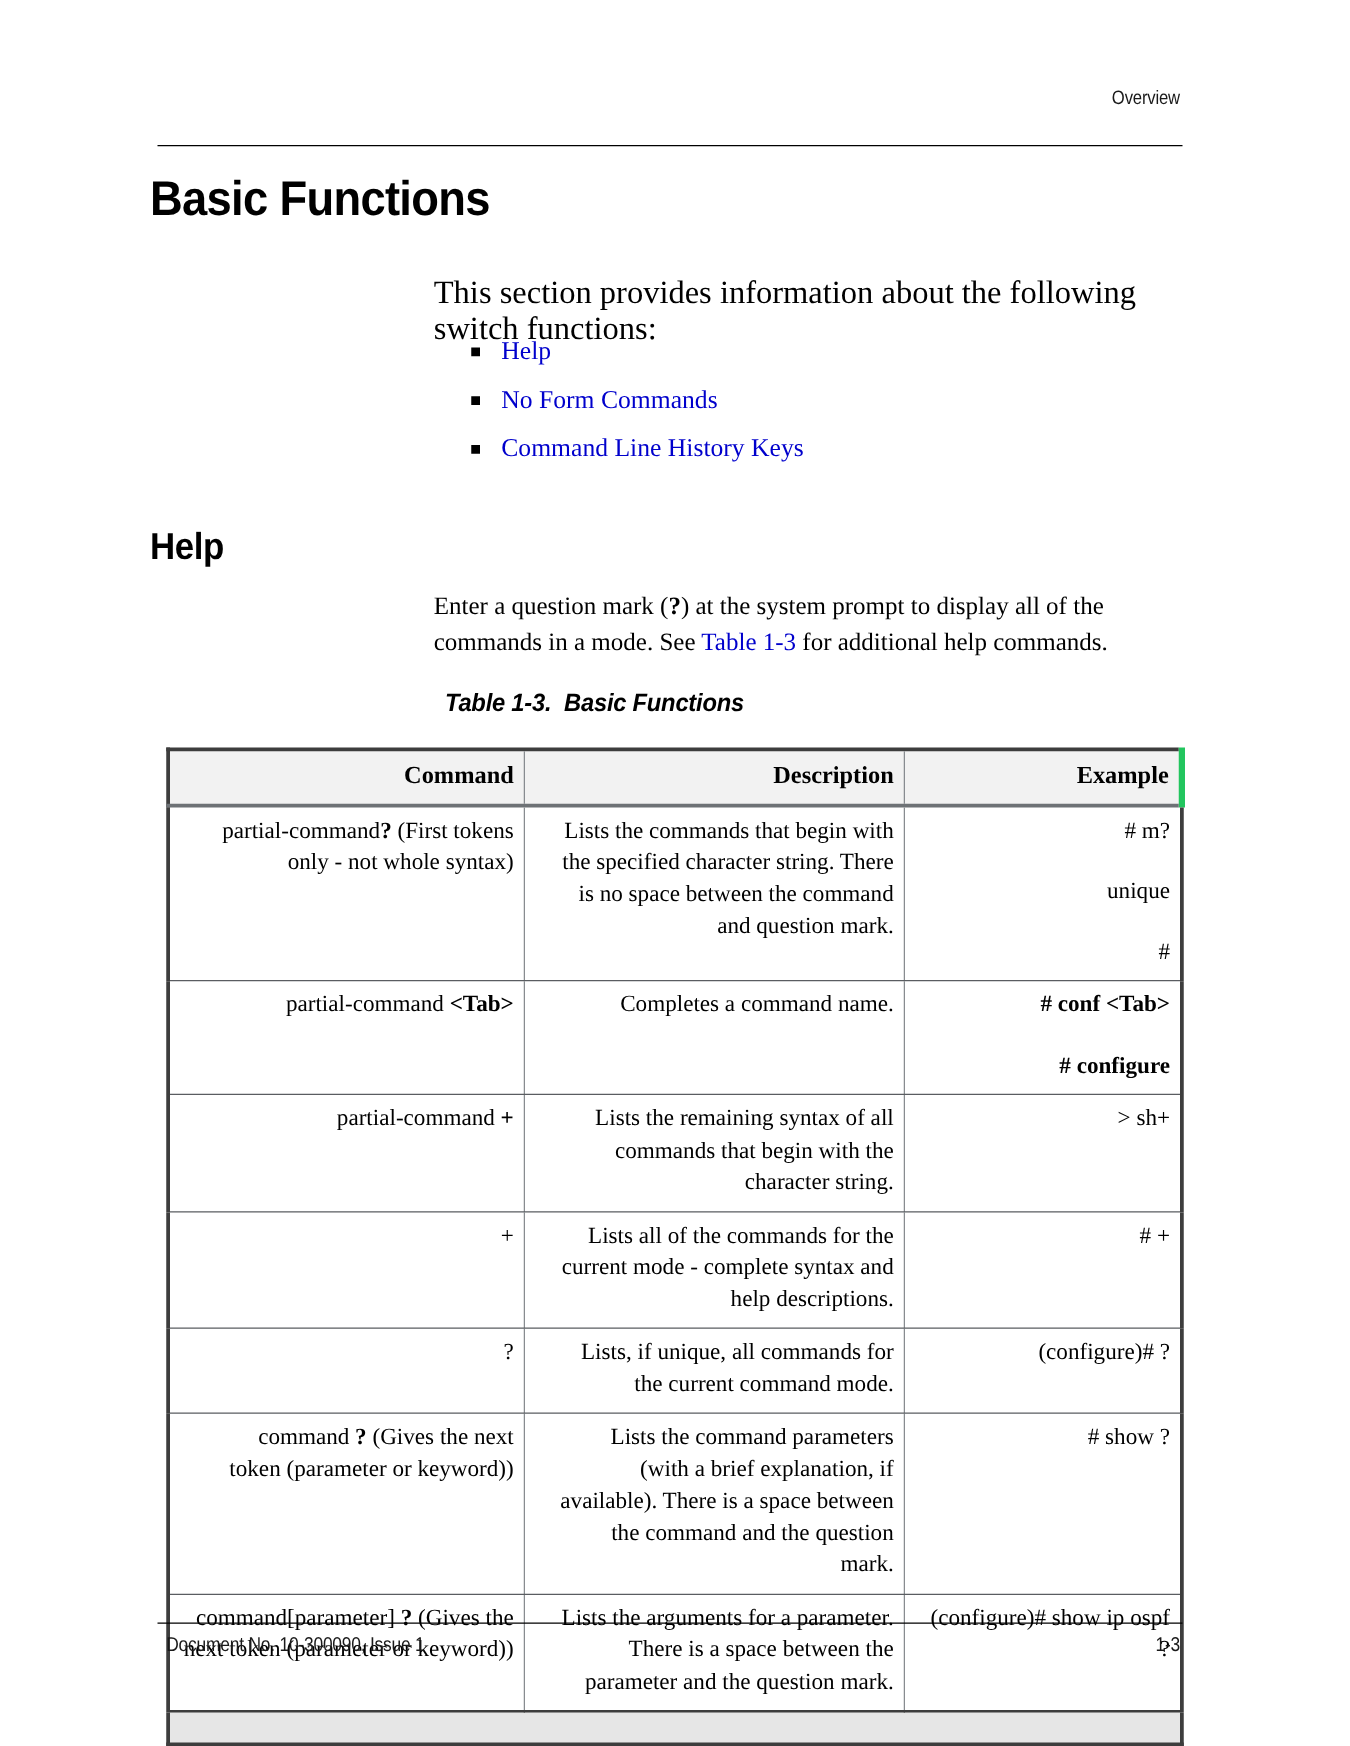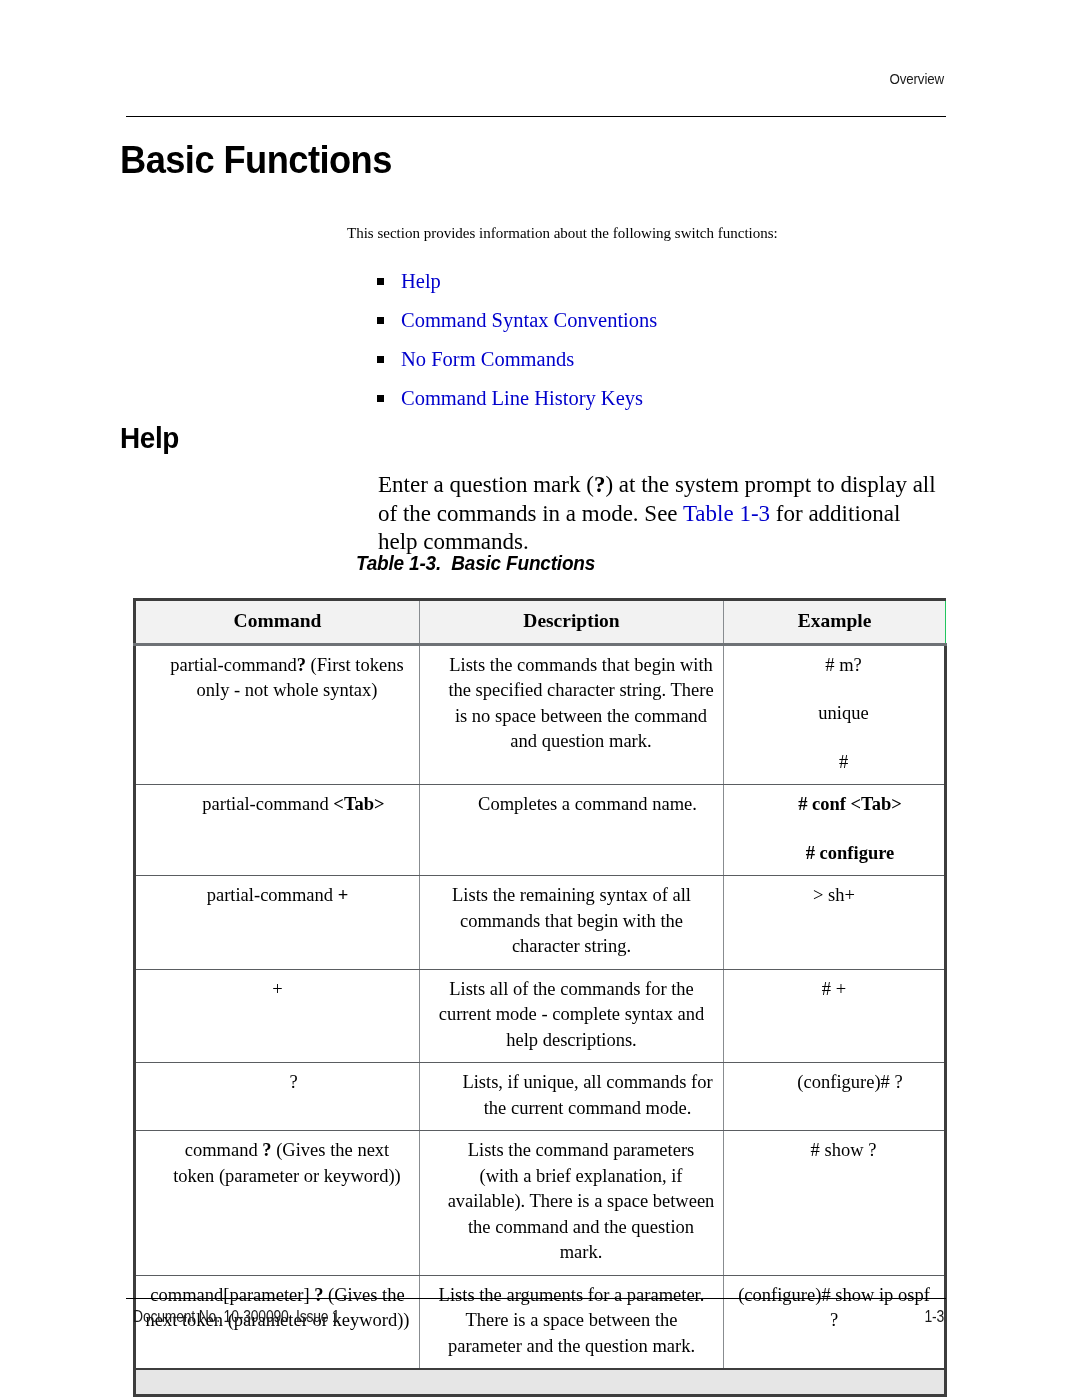--- a/index.html
+++ b/index.html
@@ -71,21 +71,21 @@
     transform: scaleX(0.93);
     transform-origin: 0 50%;
   }
 
   
   .intro-para {
     position: absolute;
     left: 347px;
     top: 207px;
     width: 600px;
-    font-size: 15px;
+    font-size: 26px;
     line-height: 29px;
   }
 
   .bullet-list {
     position: absolute;
     left: 377px;
     top: 255px;
     width: 560px;
   }
   .bullet-item {
@@ -106,23 +106,22 @@
   .xlink {
     color: #0000cc;
     text-decoration: none;
   }
 
   .help-para {
     position: absolute;
     left: 347px;
     top: 459px;
     width: 560px;
-    font-size: 23px;
+    font-size: 20px;
     line-height: 28.5px;
-    margin-left: 31px;
   }
 
   .table-caption {
     position: absolute;
     left: 356px;
     top: 540px;
     font-family: "Liberation Sans", "DejaVu Sans", sans-serif;
     font-weight: bold;
     font-style: italic;
     font-size: 20px;
@@ -144,38 +143,38 @@
     table-layout: fixed;
     font-size: 18.5px;
   }
   table.cmd-table col.c1 { width: 285px; }
   table.cmd-table col.c2 { width: 304px; }
   table.cmd-table col.c3 { width: 222px; }
 
   table.cmd-table th,
   table.cmd-table td {
     vertical-align: top;
-    text-align: center;
+    text-align: right;
     padding: 7px 8px 9px 8px;
     line-height: 25.5px;
     border-left: 1px solid #888c90;
     border-right: 1px solid #888c90;
   }
 
   thead th {
     background: #f2f2f2;
     font-weight: bold;
     font-size: 19.5px;
     padding-top: 6px;
     padding-bottom: 8px;
     border-top: 3px solid #3d3d3d;
     border-bottom: 3px solid #6e7276;
   }
   thead th:first-child { border-left: 3px solid #3d3d3d; }
-  thead th:last-child  { border-right: 1px solid #22c55e; }
+  thead th:last-child  { border-right: 5px solid #22c55e; }
 
   tbody td {
     border-top: 1px solid #5a5d61;
     border-bottom: 1px solid #5a5d61;
   }
   tbody td:first-child { border-left: 3px solid #3d3d3d; }
   tbody td:last-child  { border-right: 3px solid #3d3d3d; }
 
   tbody tr.r-tall td   { height: 92px; padding-left: 27px; }
   tbody tr.r-mid td    { height: 48px; padding-left: 40px; }
@@ -234,24 +233,20 @@
   <div class="head-rule"></div>
 
   <div class="h1-title">Basic Functions</div>
 
   <div class="intro-para">This section provides information about the following switch functions:</div>
 
   <div class="bullet-list">
     <div class="bullet-item">
       <span class="bullet-marker"></span>
       <a class="xlink" href="#">Help</a>
-    </div>
-    <div class="bullet-item">
-      <span class="bullet-marker"></span>
-      <a class="xlink" href="#">Command Syntax Conventions</a>
     </div>
     <div class="bullet-item">
       <span class="bullet-marker"></span>
       <a class="xlink" href="#">No Form Commands</a>
     </div>
     <div class="bullet-item">
       <span class="bullet-marker"></span>
       <a class="xlink" href="#">Command Line History Keys</a>
     </div>
   </div>

